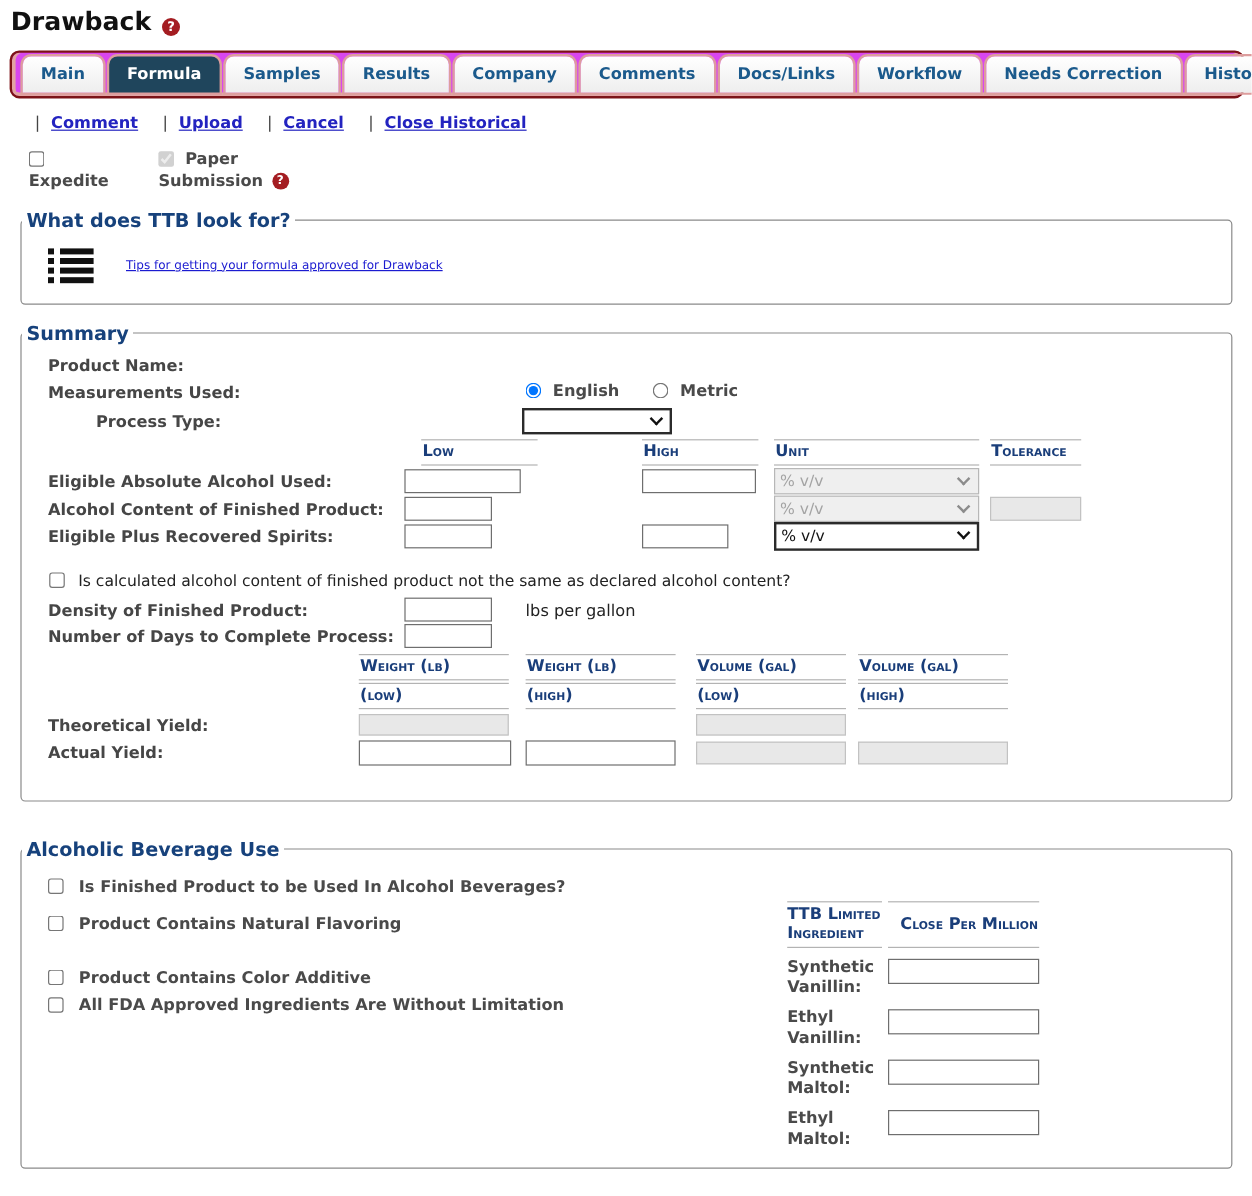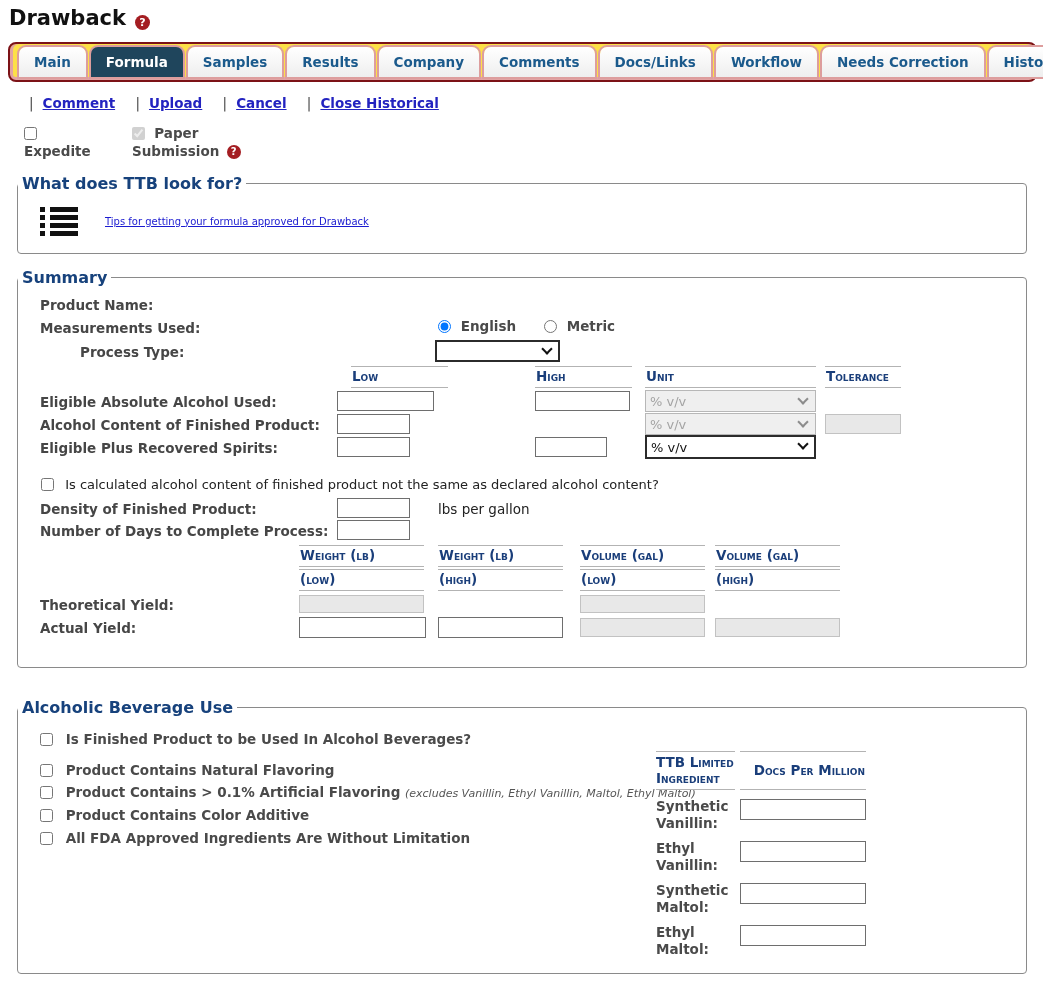--- a/index.html
+++ b/index.html
@@ -14,21 +14,21 @@
   
   .title-row { display:flex; align-items:flex-end; gap:9px; padding-left:1px; }
   .title-row h1 { font-size:21px; font-weight:700; color:#111; letter-spacing:0; }
   .help { width:15px; height:15px; border-radius:50%; background:#a41d22; color:#fff;
           display:inline-flex; align-items:center; justify-content:center;
           font-size:11px; font-weight:700; cursor:pointer; flex:0 0 auto; }
   .help.small { width:14px; height:14px; font-size:10px; }
 
   
   .tabbar { position:relative; margin:12px 0 0 0; width:1029px; height:40px;
-    background:#fde047; border:2px solid #7c1217; border-radius:8px;
+    background:#d946ef; border:2px solid #7c1217; border-radius:8px;
     box-shadow:inset 0 -3px 0 #e2a3a3, inset 3px 0 0 #e2a3a3, inset -3px 0 0 #e2a3a3;
     display:flex; align-items:flex-end; padding:0 0 3px 9px; gap:5px; }
   .tab { height:30px; line-height:30px; padding:0 15px; white-space:nowrap;
     background:linear-gradient(#ffffff,#eeeeee); border-radius:7px 7px 0 0;
     color:#1b5a8c; font-weight:700; font-size:13.5px; text-decoration:none;
     box-shadow:0 0 0 2px #dd9d9d; cursor:pointer; }
   .tab.active { background:#1f455c; color:#fff; }
 
   
   .actions { margin:13px 0 0 21px; font-size:13.5px; }
@@ -242,38 +242,33 @@
     <legend>Alcoholic Beverage Use</legend>
     <div class="fs3-body">
       <label class="bevcb" style="top:12px;">
         <input type="checkbox" style="">
         <span>Is Finished Product to be Used In Alcohol Beverages?</span>
       </label>
       <label class="bevcb" style="top:43px;">
         <input type="checkbox" style="">
         <span>Product Contains Natural Flavoring</span>
       </label>
-      <label class="bevcb" style="top:65px;">
-        <input type="checkbox" style="">
-        <span>Product Contains &gt; 0.1% Artificial Flavoring</span>
-        <span class="note">(excludes Vanillin, Ethyl Vanillin, Maltol, Ethyl Maltol)</span>
-      </label>
       <label class="bevcb" style="top:88px;">
         <input type="checkbox" style="">
         <span>Product Contains Color Additive</span>
       </label>
       <label class="bevcb" style="top:111px;">
         <input type="checkbox" style="">
         <span>All FDA Approved Ingredients Are Without Limitation</span>
       </label>
 
       <div class="ltable">
         <div class="lhead">
           <div class="lh1">TTB Limited Ingredient</div>
-          <div class="lh2">Docs Per Million</div>
+          <div class="lh2">Close Per Million</div>
         </div>
         <div class="lrow">
           <span class="llabel">Synthetic Vanillin:</span>
           <input value="" style="">
         </div>
         <div class="lrow">
           <span class="llabel">Ethyl Vanillin:</span>
           <input value="" style="">
         </div>
         <div class="lrow">

